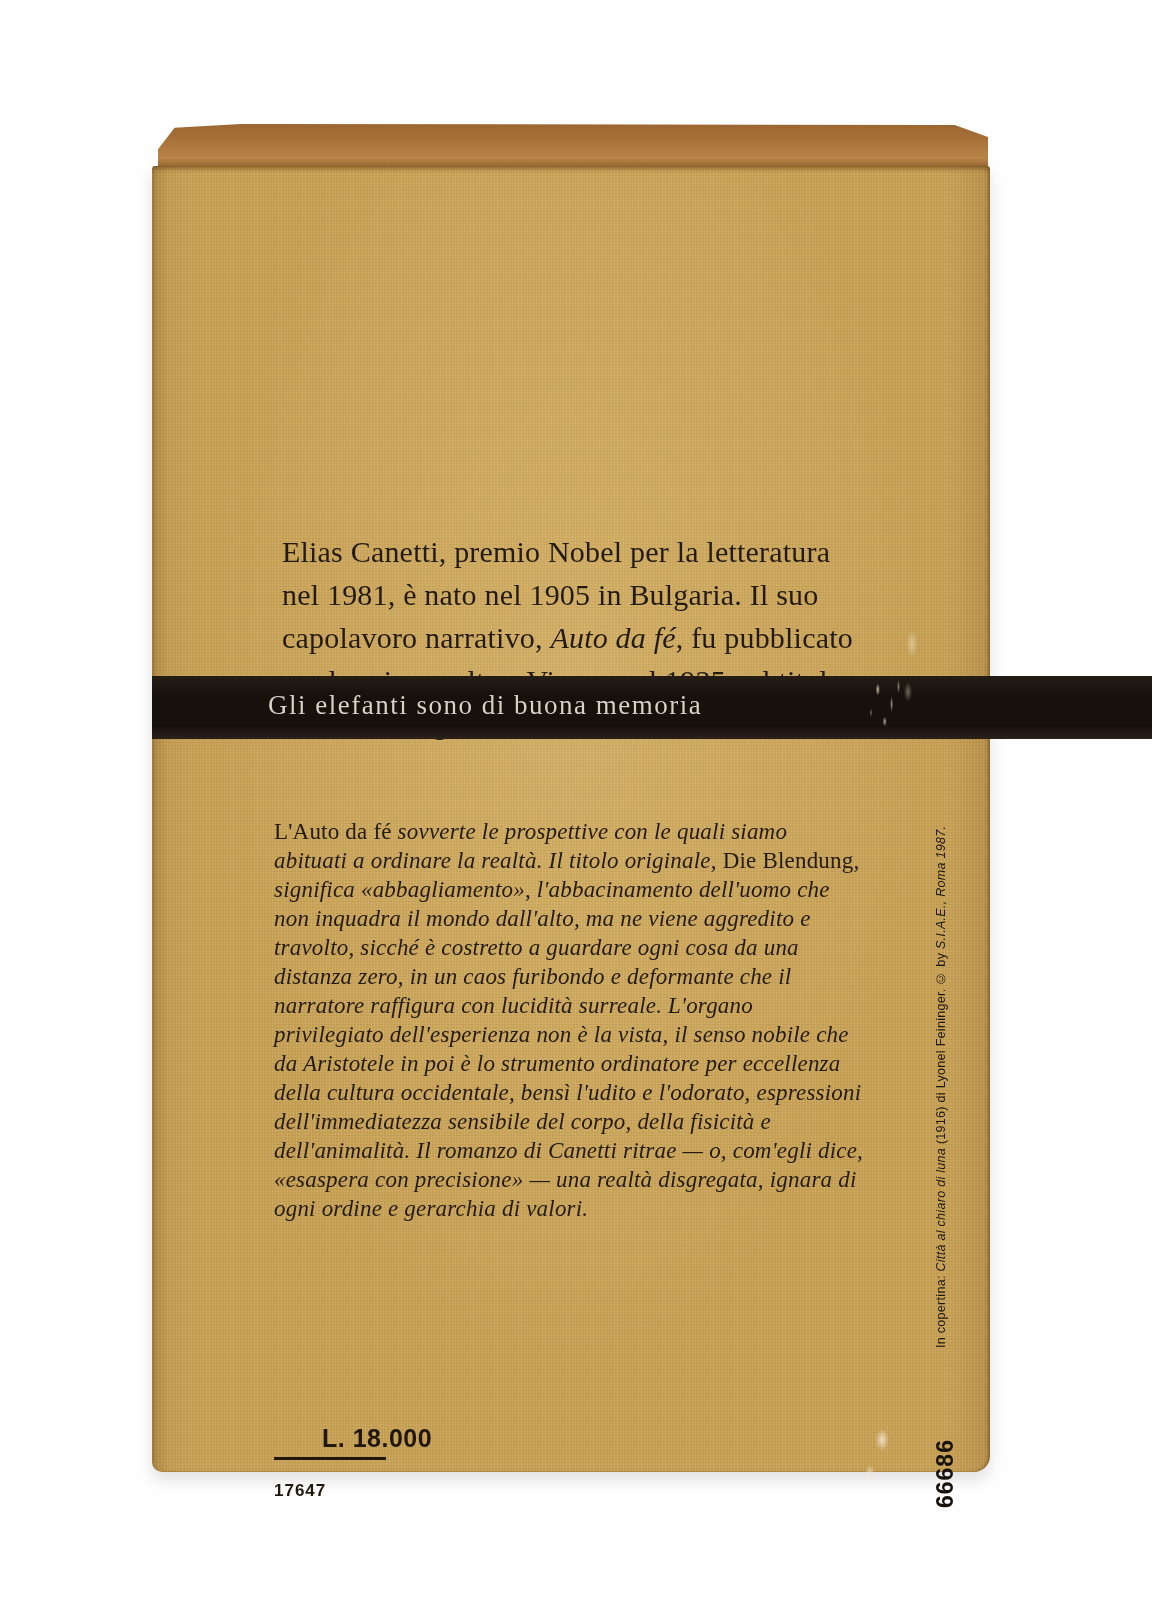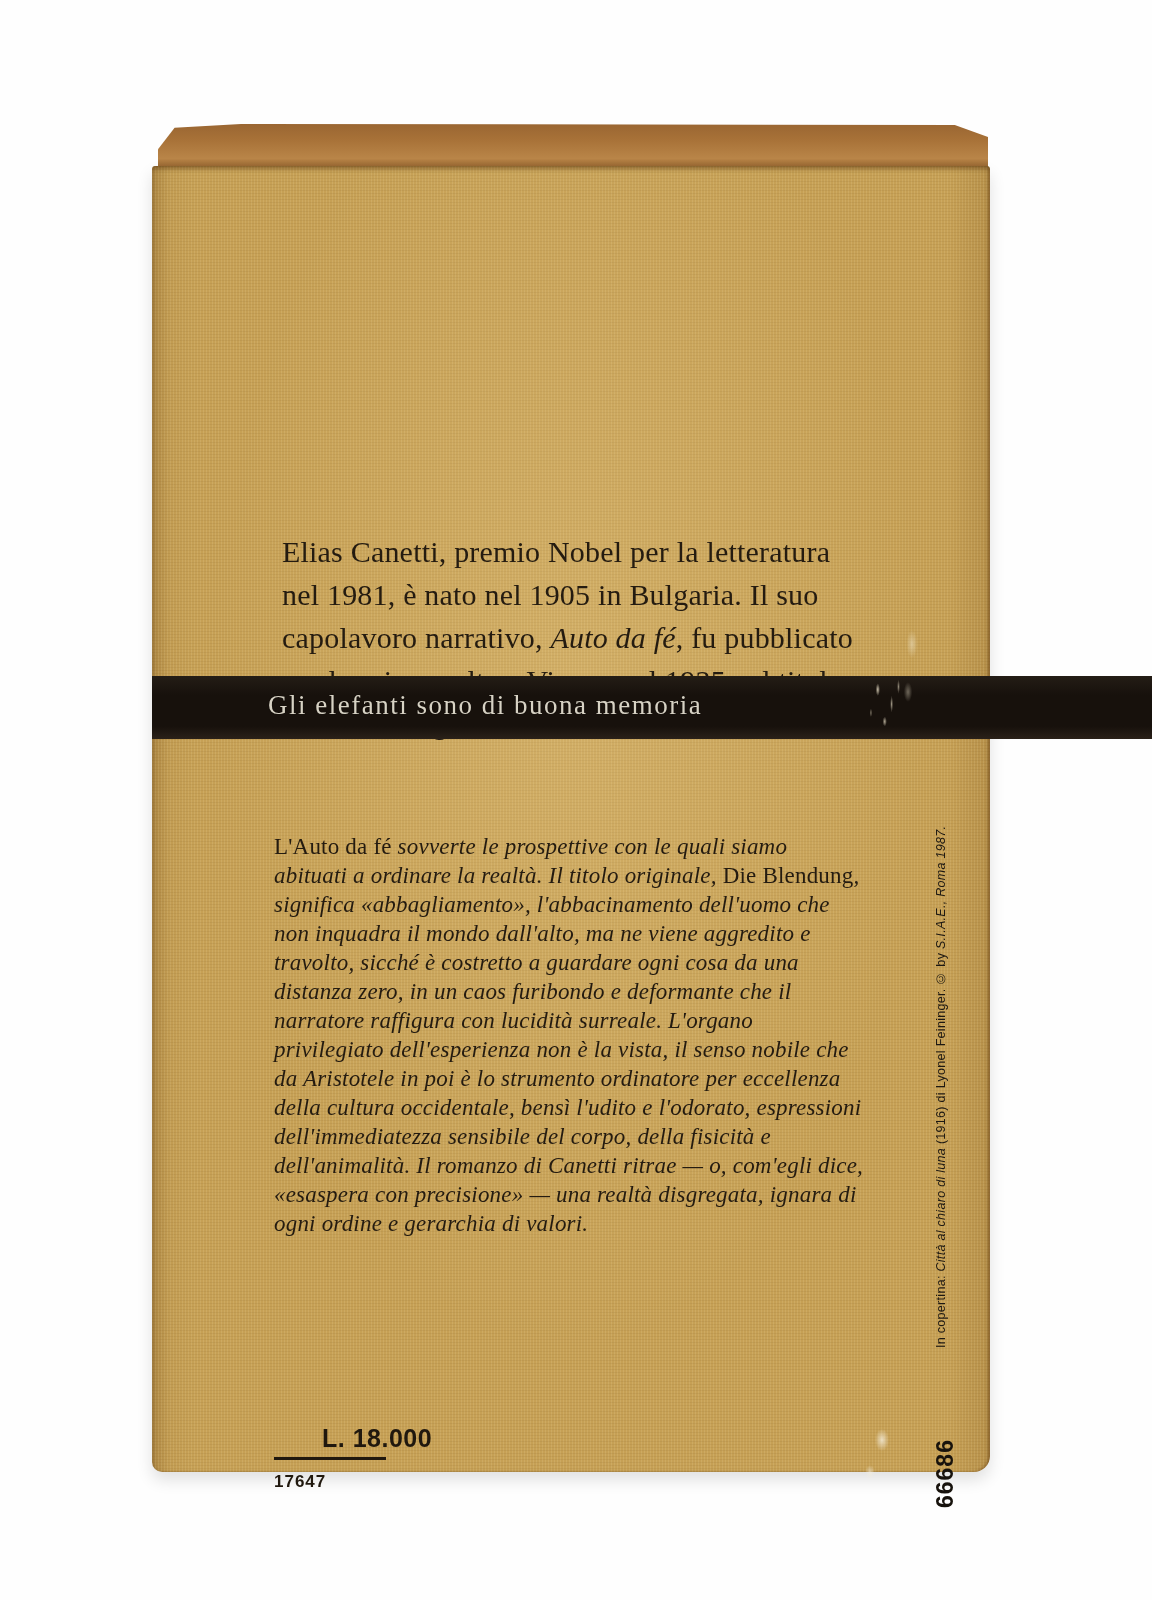--- a/index.html
+++ b/index.html
@@ -94,21 +94,21 @@
     background:
       radial-gradient(ellipse 3px 9px at 30% 20%, rgba(235,225,200,0.85) 0%, rgba(0,0,0,0) 70%),
       radial-gradient(ellipse 2px 12px at 60% 45%, rgba(225,215,190,0.7) 0%, rgba(0,0,0,0) 70%),
       radial-gradient(ellipse 3px 7px at 45% 75%, rgba(230,220,195,0.75) 0%, rgba(0,0,0,0) 70%),
       radial-gradient(ellipse 2px 10px at 75% 15%, rgba(225,215,190,0.6) 0%, rgba(0,0,0,0) 70%),
       radial-gradient(ellipse 2px 6px at 15% 60%, rgba(220,210,185,0.5) 0%, rgba(0,0,0,0) 70%);
   }
   .blurb {
     position: absolute;
     left: 122px;
-    top: 643px;
+    top: 628px;
     width: 590px;
     font-size: 23px;
     line-height: 29px;
     font-style: italic;
     color: #241b10;
     letter-spacing: 0.2px;
   }
   .blurb .rm { font-style: normal; }
   .signature {
     position: absolute;
@@ -132,21 +132,21 @@
     letter-spacing: 0.5px;
     margin-left: 48px;
   }
   .price-rule {
     margin-top: 4px;
     width: 112px;
     height: 3px;
     background: #20180e;
   }
   .code {
-    margin-top: 12px;
+    margin-top: 21px;
     font-size: 17px;
     font-weight: bold;
     letter-spacing: 1px;
   }
   
   .spine-caption {
     position: absolute;
     left: 782px;
     top: 642px;
     height: 540px;

